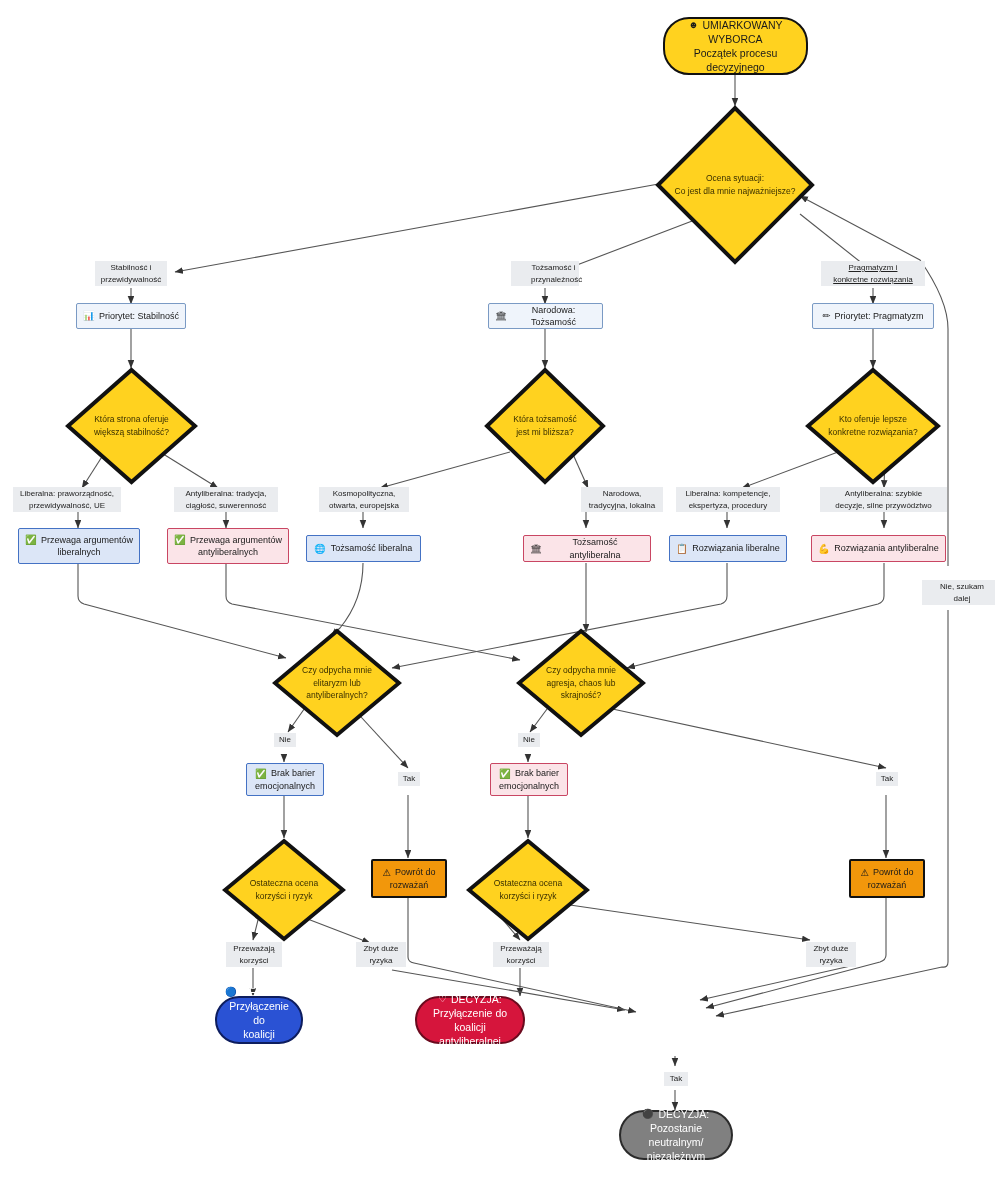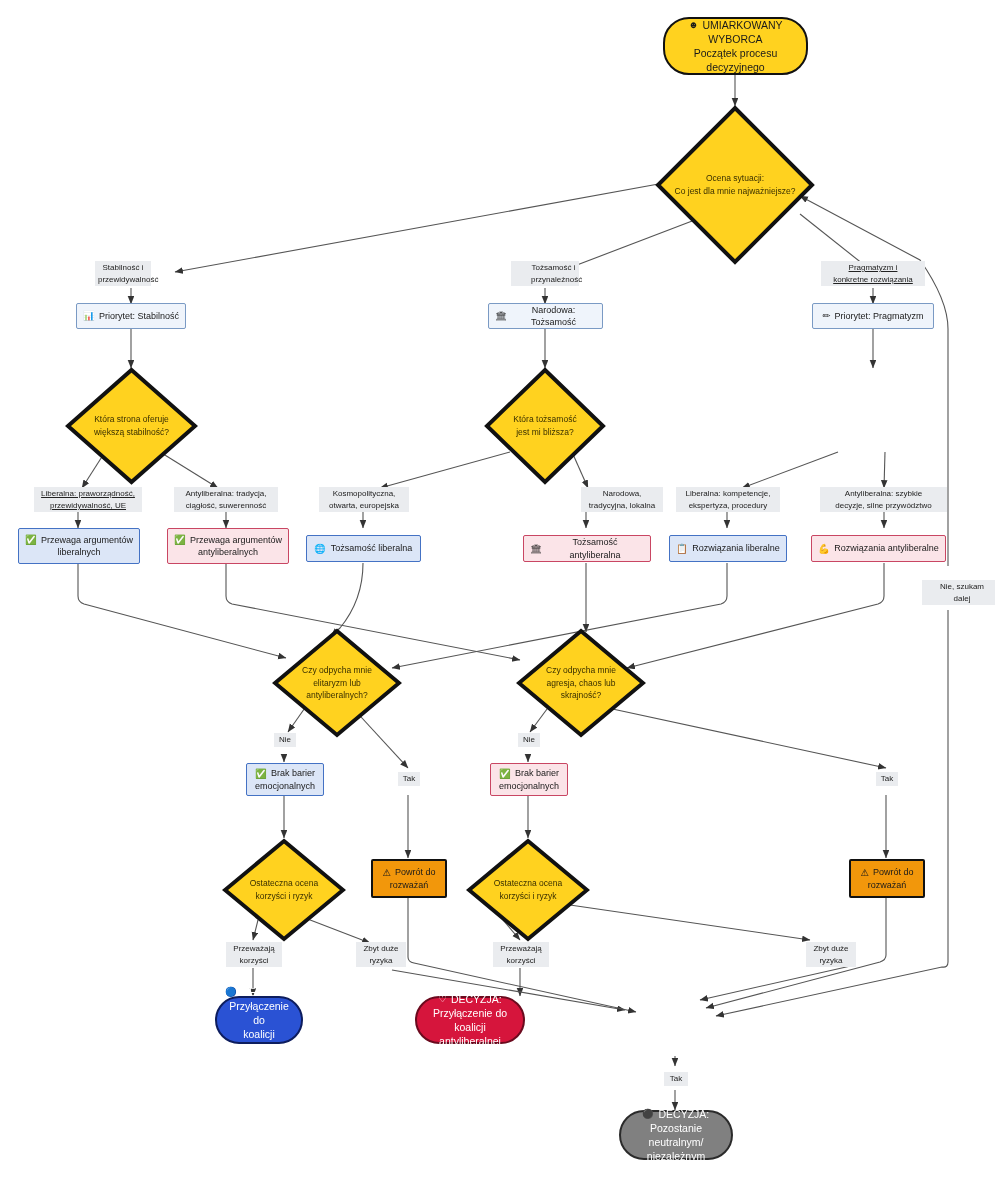--- a/index.html
+++ b/index.html
@@ -205,21 +205,21 @@
   <div class="diamond-wrap" style="left:655px; top:105px; width:160px; height:160px;">
     <svg class="diamond-shape" viewBox="0 0 160 160">
       <polygon points="80,3 157,80 80,157 3,80" fill="#ffd21f" stroke="#111" stroke-width="4"></polygon>
     </svg>
     <div class="diamond-label">
       <div>Ocena sytuacji:</div>
       <div>Co jest dla mnie najważniejsze?</div>
     </div>
   </div>
 
-  <div class="elabel" style="left:95px; top:261px; width:56px;">Stabilność i
+  <div class="elabel" style="left:95px; top:261px; width:72px;">Stabilność i
 przewidywalność</div>
   <div class="elabel" style="left:511px; top:261px; width:68px;padding-left:20px;">Tożsamość i
 przynależność</div>
   <div class="elabel" style="left:821px; top:261px; width:104px;text-decoration:underline;">Pragmatyzm i
 konkretne rozwiązania</div>
 
   <div class="node box plain" style="left:76px; top:303px; width:110px; height:26px;">
     <div class="row">
       <span class="ico">📊</span>
       <span>Priorytet: Stabilność</span>
@@ -251,22 +251,31 @@
   <div class="diamond-wrap" style="left:484px; top:367px; width:122px; height:118px;">
     <svg class="diamond-shape" viewBox="0 0 122 118">
       <polygon points="61,3 119,59 61,115 3,59" fill="#ffd21f" stroke="#111" stroke-width="4"></polygon>
     </svg>
     <div class="diamond-label">
       <div>Która tożsamość</div>
       <div>jest mi bliższa?</div>
     </div>
   </div>
 
-
-  <div class="elabel" style="left:34px; top:487px; width:108px;text-decoration:underline;">Liberalna: praworządność,
+  <div class="diamond-wrap" style="left:805px; top:367px; width:136px; height:118px;">
+    <svg class="diamond-shape" viewBox="0 0 136 118">
+      <polygon points="68,3 133,59 68,115 3,59" fill="#ffd21f" stroke="#111" stroke-width="4"></polygon>
+    </svg>
+    <div class="diamond-label">
+      <div>Kto oferuje lepsze</div>
+      <div>konkretne rozwiązania?</div>
+    </div>
+  </div>
+
+  <div class="elabel" style="left:13px; top:487px; width:108px;">Liberalna: praworządność,
 przewidywalność, UE</div>
   <div class="elabel" style="left:174px; top:487px; width:104px;">Antyliberalna: tradycja,
 ciągłość, suwerenność</div>
   <div class="elabel" style="left:319px; top:487px; width:90px;">Kosmopolityczna,
 otwarta, europejska</div>
   <div class="elabel" style="left:544px; top:487px; width:82px;margin-left:37px;">Narodowa,
 tradycyjna, lokalna</div>
   <div class="elabel" style="left:676px; top:487px; width:104px;">Liberalna: kompetencje,
 ekspertyza, procedury</div>
   <div class="elabel" style="left:820px; top:487px; width:127px;">Antyliberalna: szybkie

